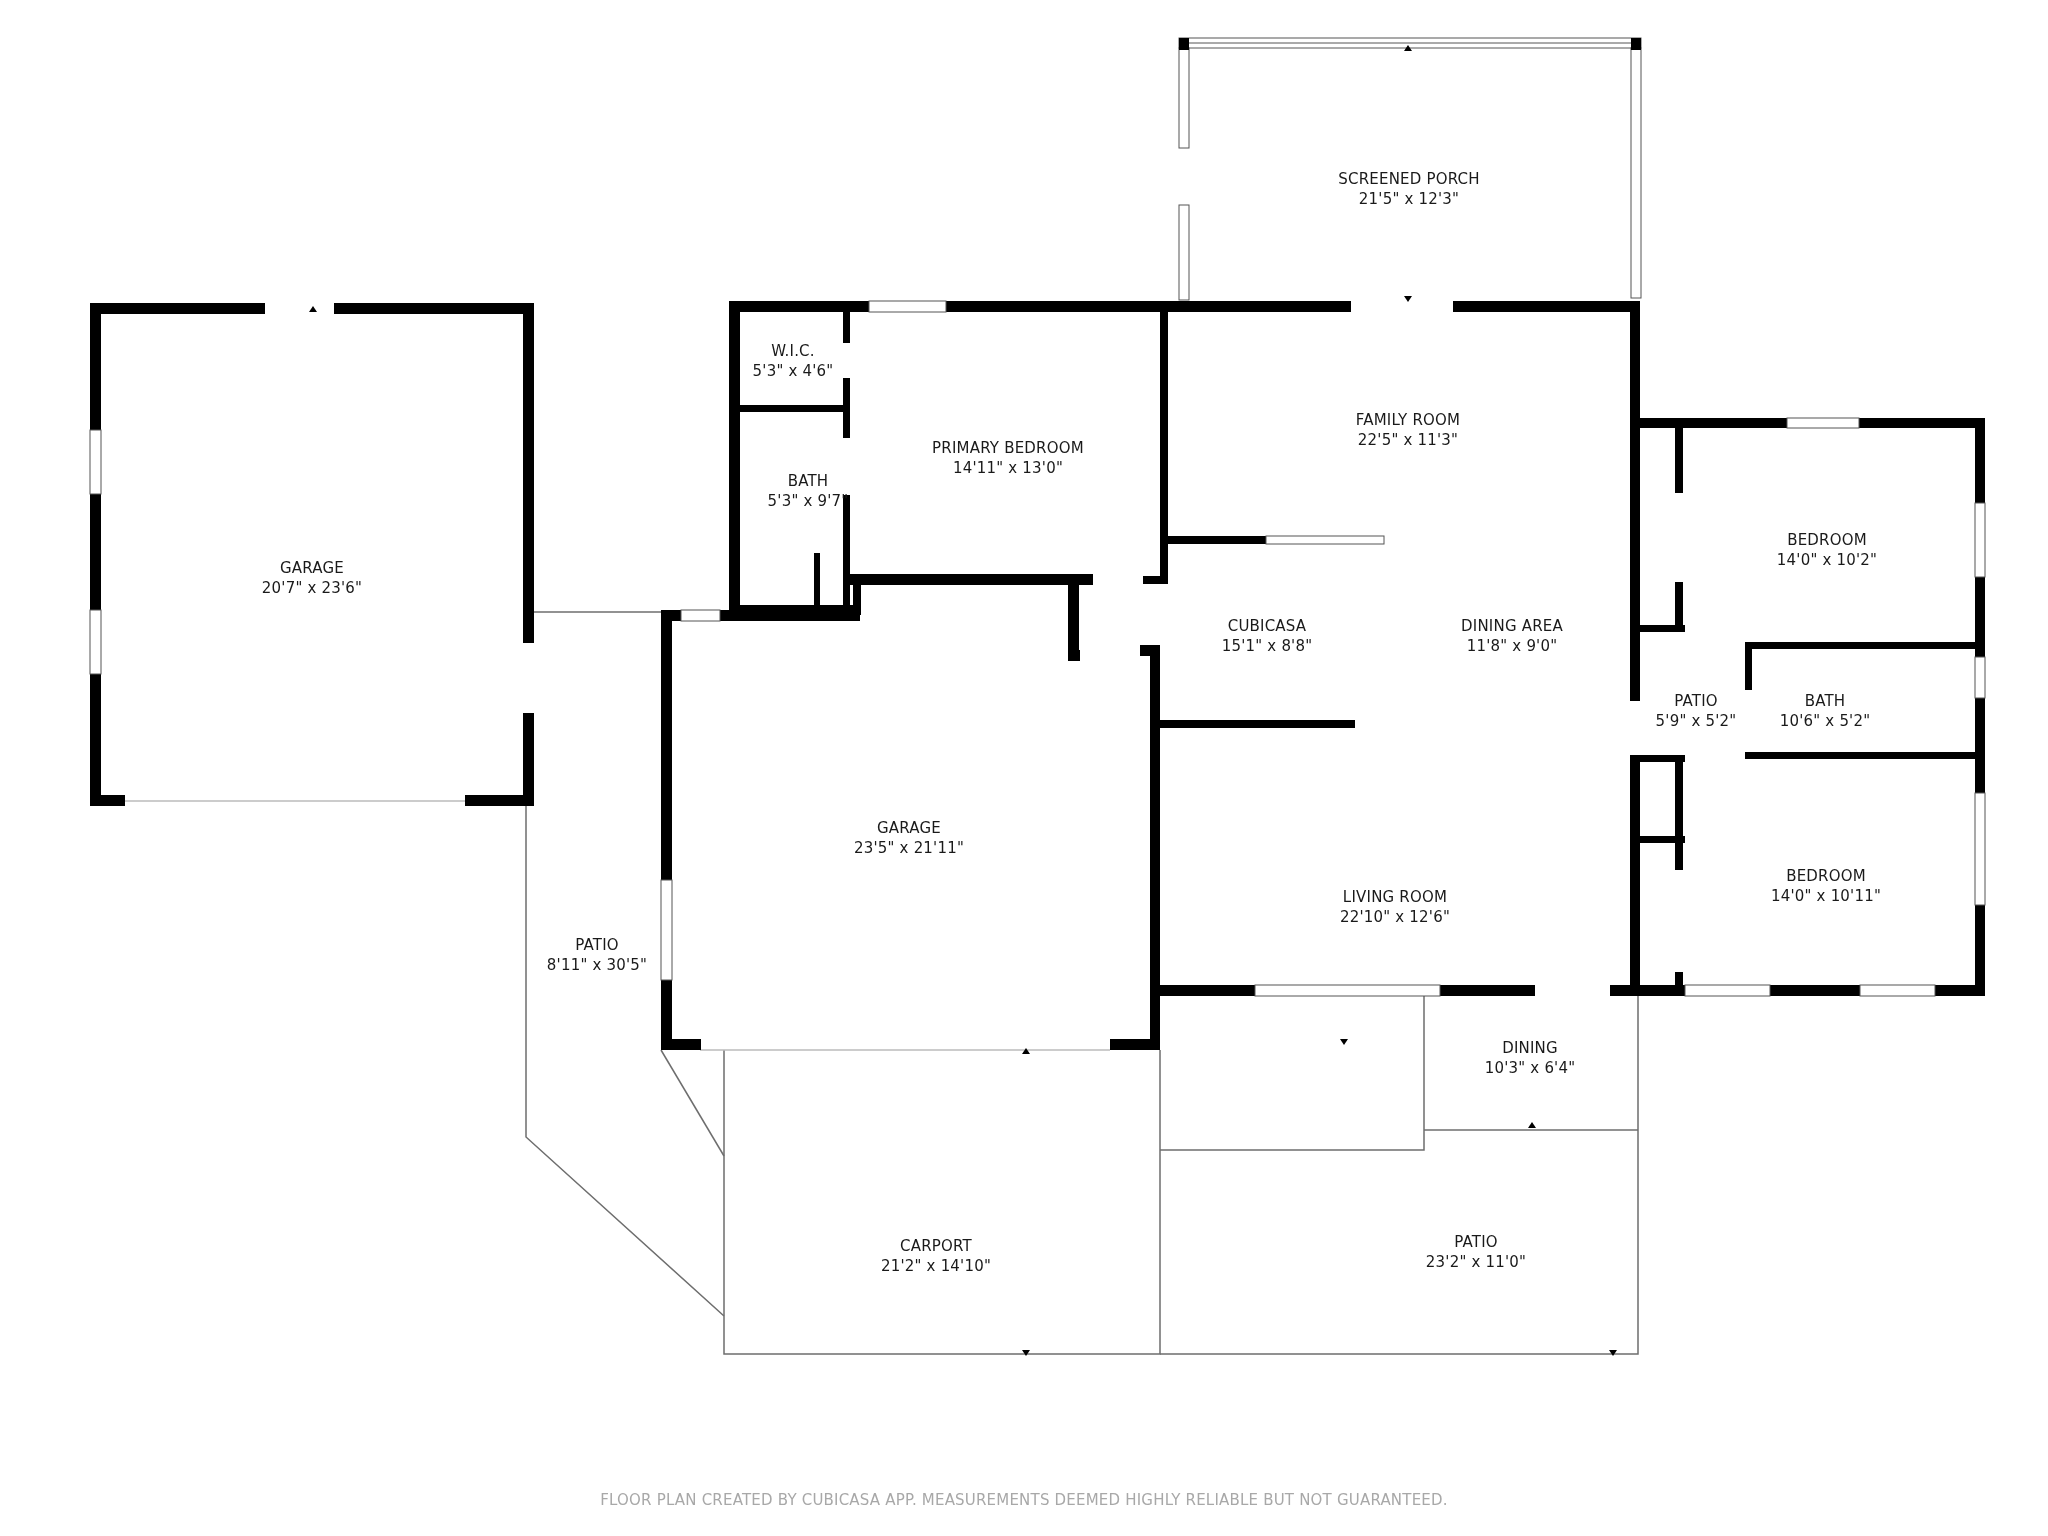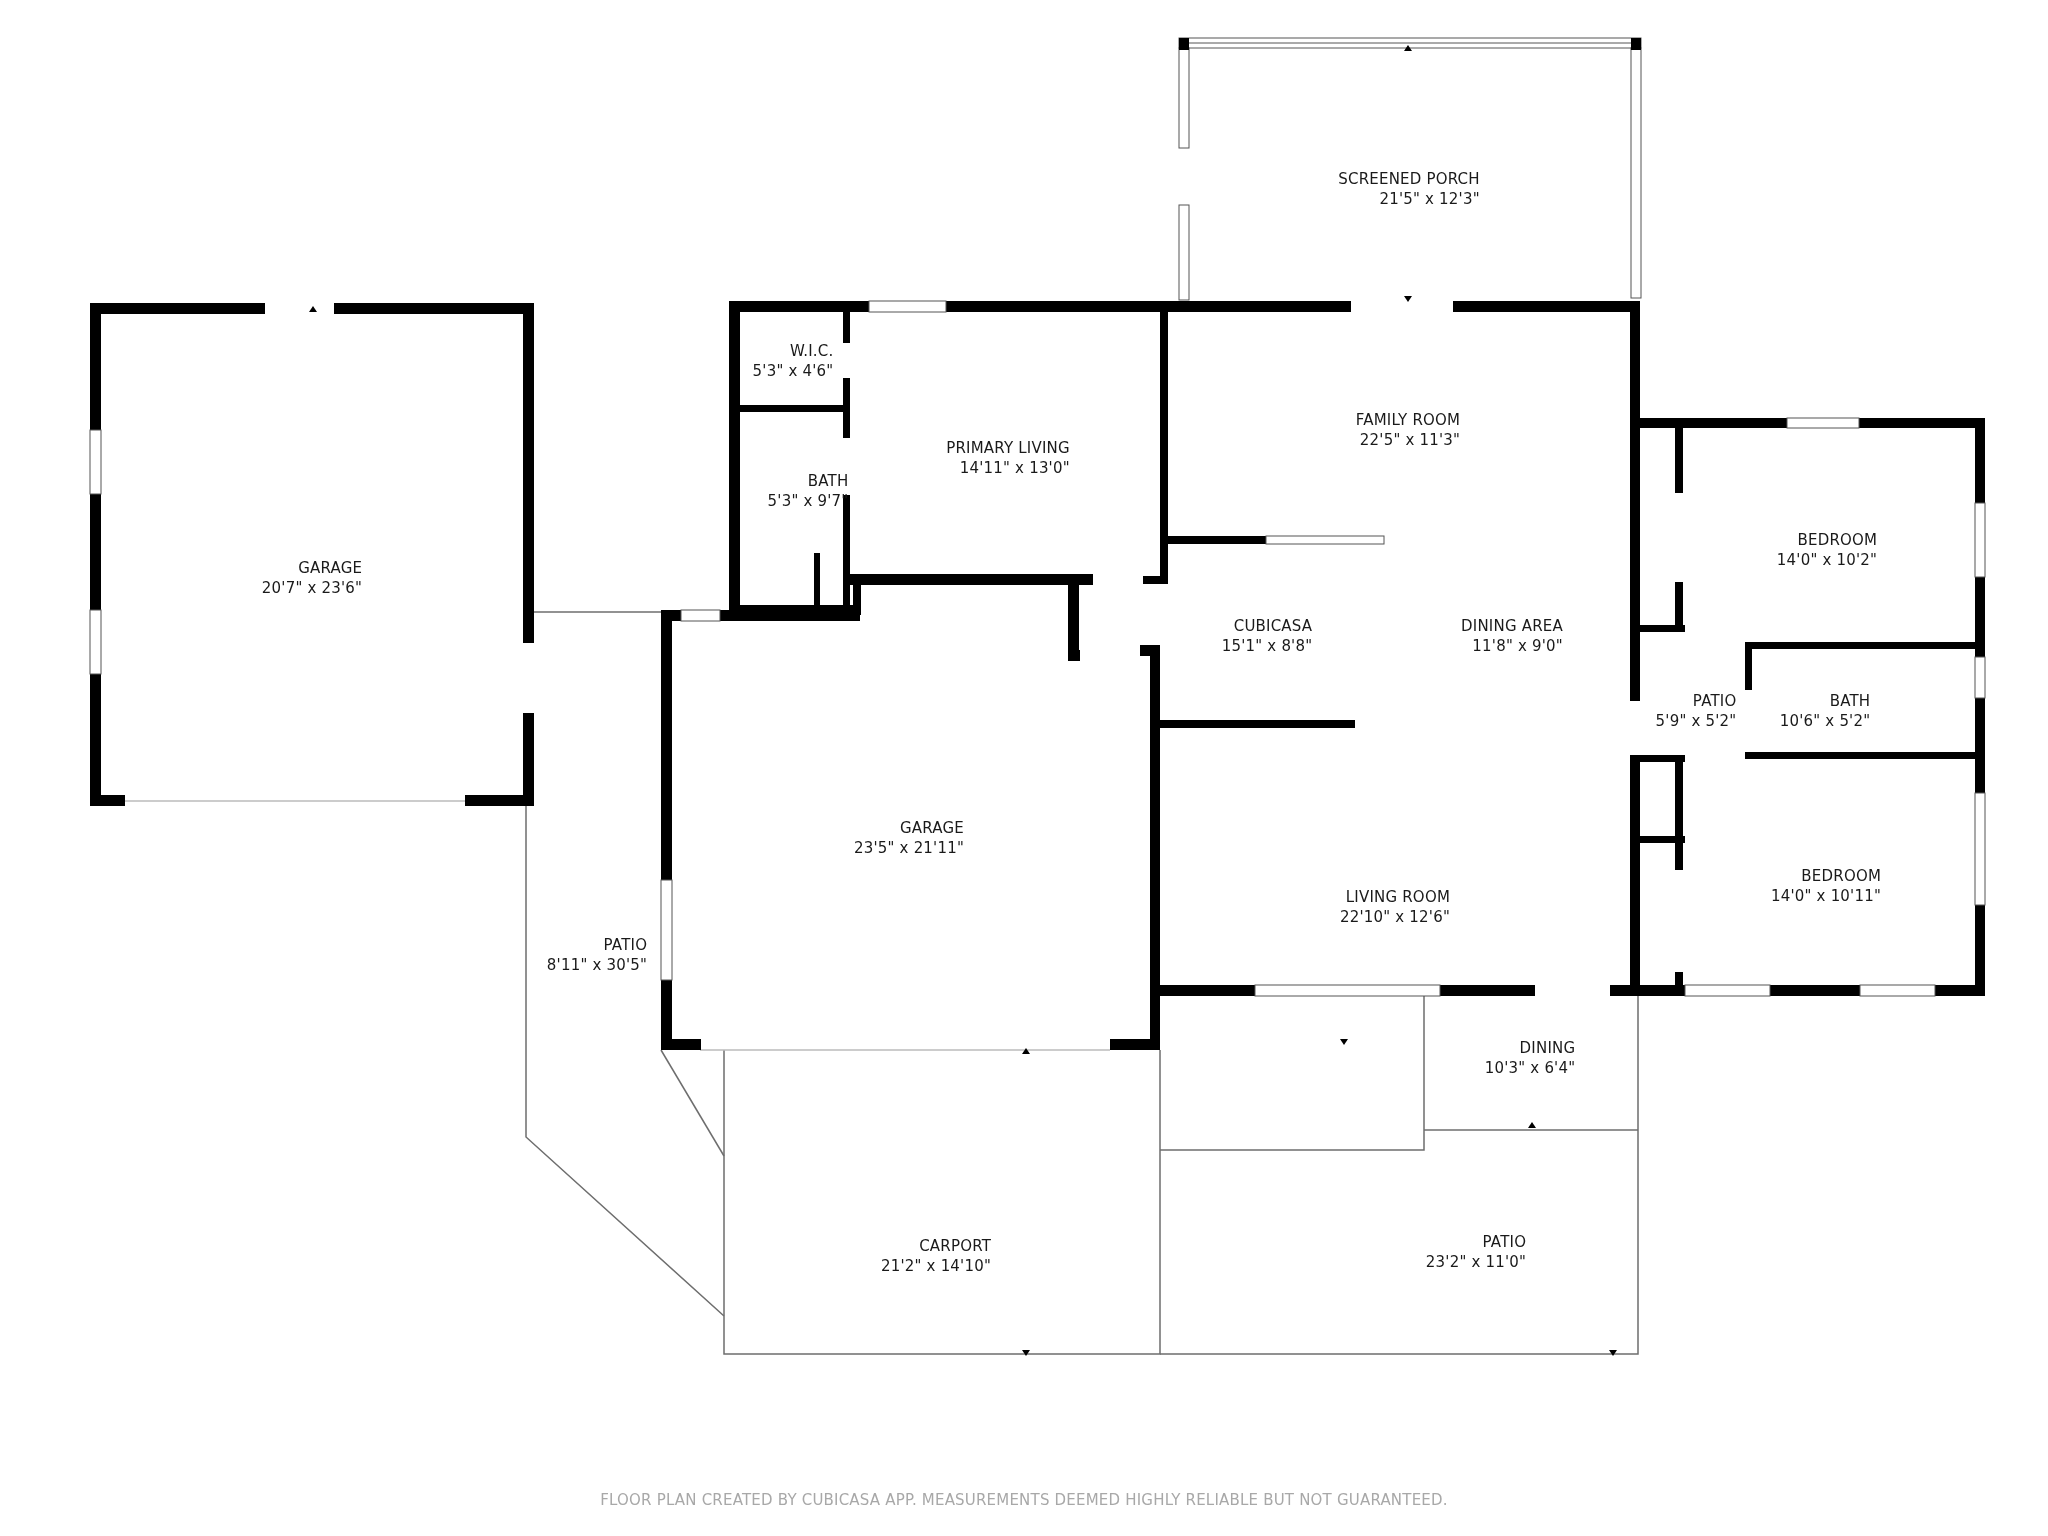--- a/index.html
+++ b/index.html
@@ -1,19 +1,19 @@
 <!DOCTYPE html>
 <html><head>
 <meta charset="utf-8">
 <style>
   html, body { margin: 0; padding: 0; background: #ffffff; }
   body { width: 2048px; height: 1536px; position: relative; overflow: hidden;
          font-family: "DejaVu Sans", "Liberation Sans", sans-serif; color: #1a1a1a; }
   #plan { position: absolute; left: 0; top: 0; width: 2048px; height: 1536px; }
-  .label { position: absolute; text-align: right; transform: translate(-50%, -50%);
+  .label { position: absolute; text-align: center; transform: translate(-50%, -50%);
            font-size: 15px; line-height: 20px; letter-spacing: 0.2px; white-space: nowrap; }
   .label .name { display: block; }
   .label .dims { display: block; }
   .footer { position: absolute; left: 0; width: 2048px; top: 1491px; text-align: center;
             font-size: 15px; color: #a8a8a8; letter-spacing: 0.2px; }
 </style>
 </head>
 <body>
 
 <svg id="plan" viewBox="0 0 2048 1536" xmlns="http://www.w3.org/2000/svg">
@@ -156,21 +156,21 @@
   </div>
     <div class="label" style="left: 793px; top: 361px;">
     <span class="name">W.I.C.</span>
     <span class="dims">5'3" x 4'6"</span>
   </div>
     <div class="label" style="left: 808px; top: 491px;">
     <span class="name">BATH</span>
     <span class="dims">5'3" x 9'7"</span>
   </div>
     <div class="label" style="left: 1008px; top: 458px;">
-    <span class="name">PRIMARY LIVING</span>
+    <span class="name">PRIMARY BEDROOM</span>
     <span class="dims">14'11" x 13'0"</span>
   </div>
     <div class="label" style="left: 1409px; top: 189px;">
     <span class="name">SCREENED PORCH</span>
     <span class="dims">21'5" x 12'3"</span>
   </div>
     <div class="label" style="left: 1408px; top: 430px;">
     <span class="name">FAMILY ROOM</span>
     <span class="dims">22'5" x 11'3"</span>
   </div>

